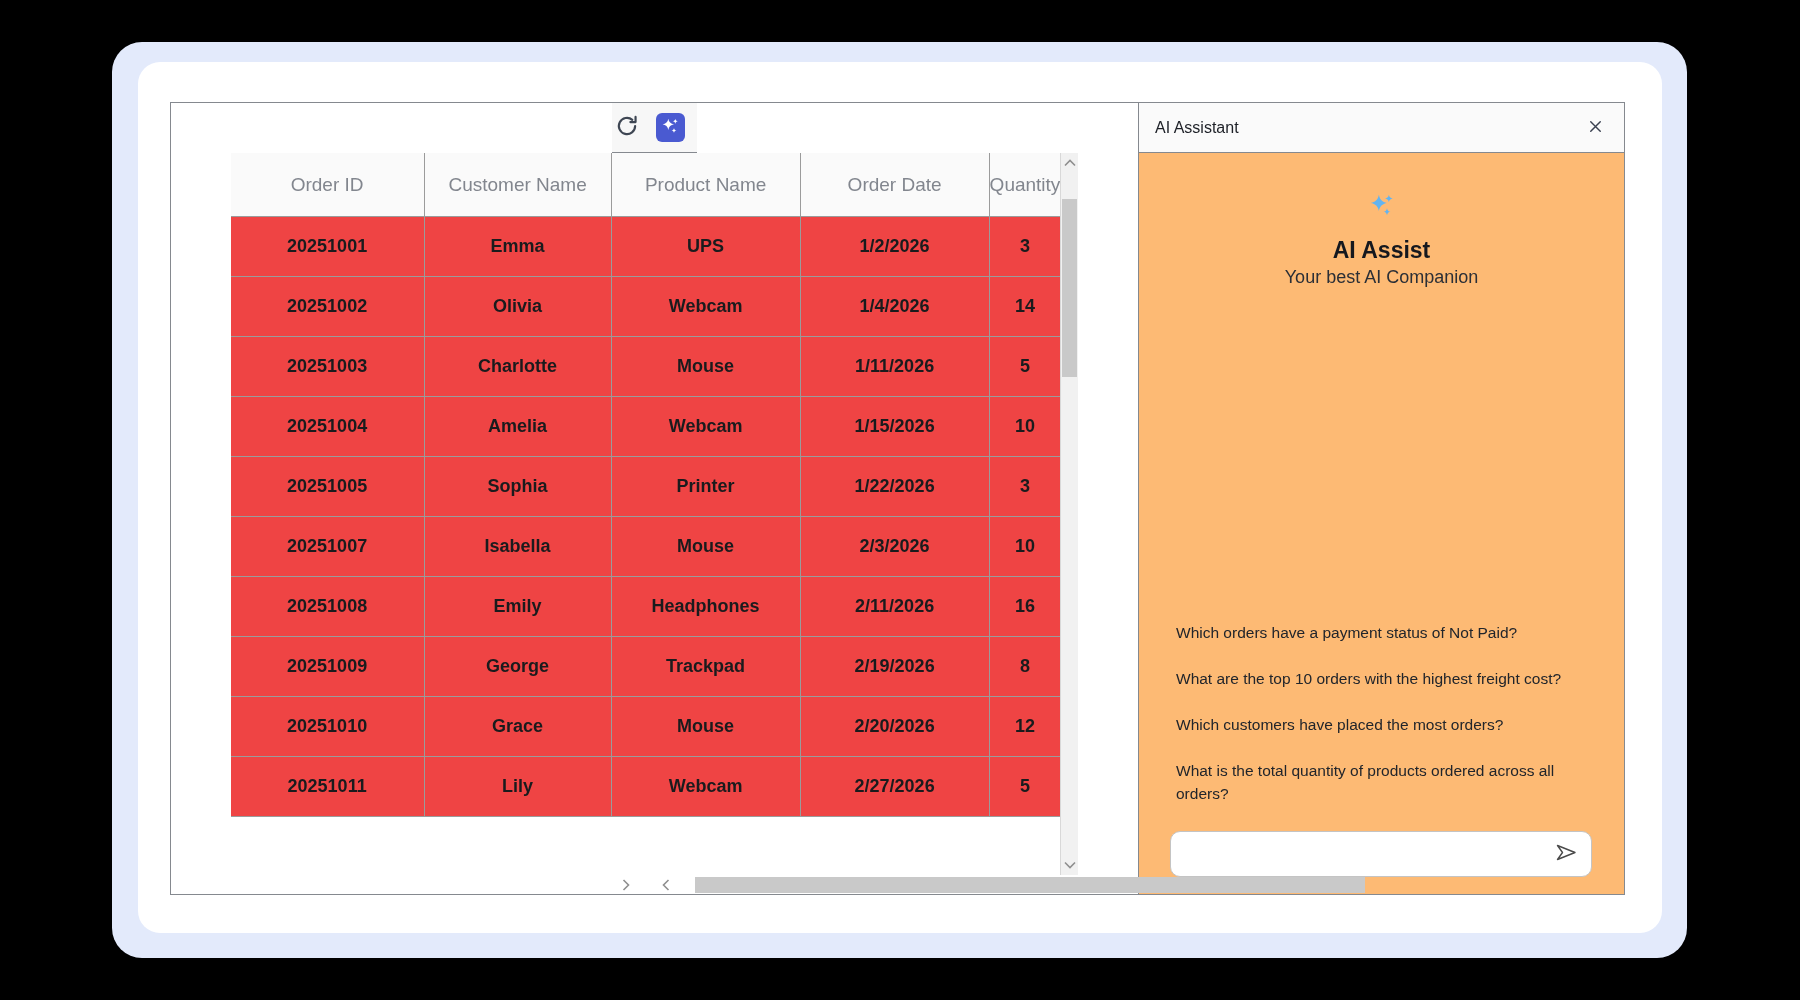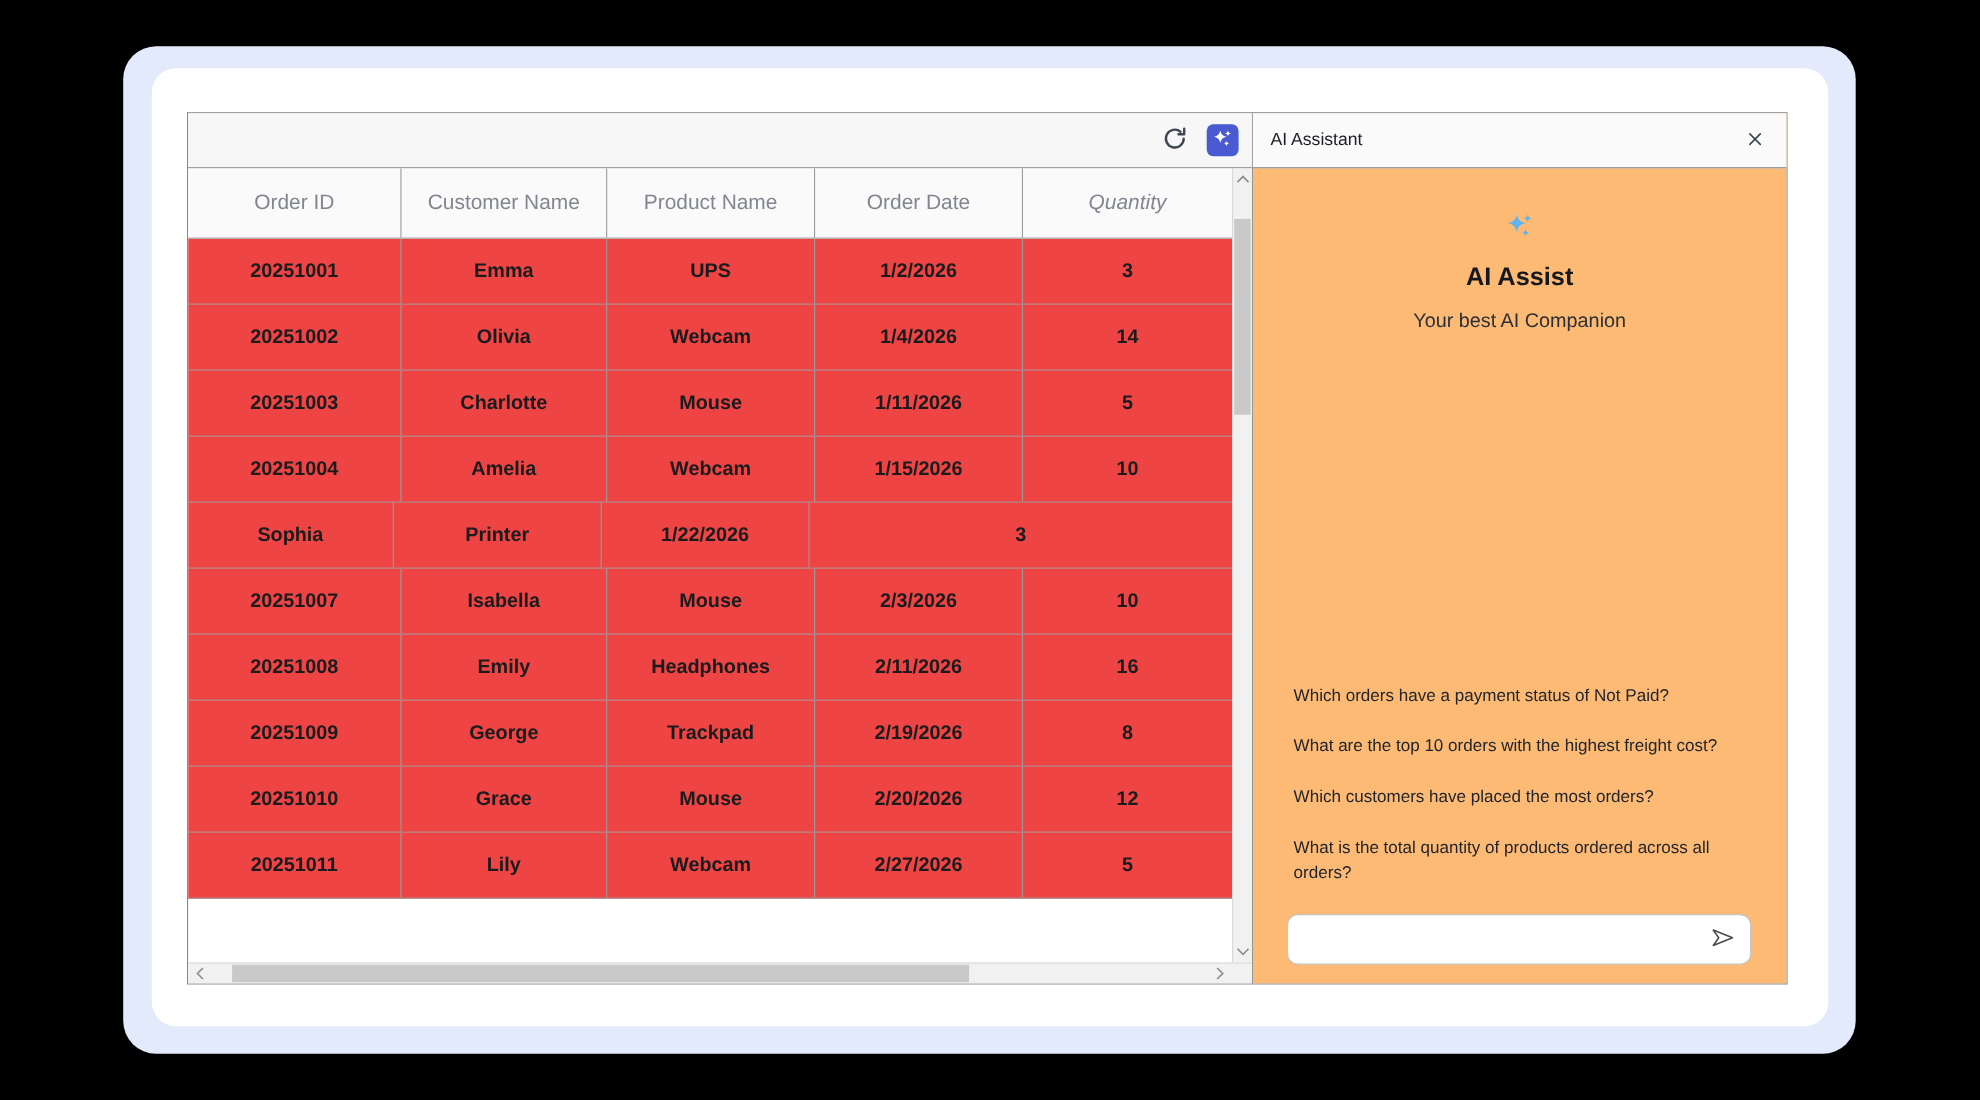--- a/index.html
+++ b/index.html
@@ -12,34 +12,34 @@
   .lavender-card::before { content:""; position:absolute; left:-12px; top:-7px; right:-3px; bottom:-7px;
                    background:#aab0ba; border-radius:34px; z-index:-1; }
   .white-card { position:absolute; left:26px; top:20px; width:1524px; height:871px;
                 background:#ffffff; border-radius:22px; }
 
   .content { position:absolute; left:32px; top:40px; width:1455px; height:793px;
              border:1px solid #85898f; display:flex; background:#fff; }
 
   
   .table-widget { width:968px; min-width:968px; border-right:1px solid #85898f;
-                  display:flex; flex-direction:column; }
+                  display:flex; flex-direction:column;align-items:center; }
   .toolbar { height:50px; min-height:50px; background:#f7f7f7; border-bottom:1px solid #85898f;
              display:flex; align-items:center; justify-content:flex-end; gap:14px; padding-right:12px; }
   .icon-btn { width:30px; height:30px; display:flex; align-items:center; justify-content:center;
               cursor:pointer; background:transparent; border:none; }
   .ai-toggle { width:29px; height:29px; border-radius:6px; background:#4a5ad1;
                display:flex; align-items:center; justify-content:center; border:none; cursor:pointer; }
 
   .grid-area { flex:1; display:flex; overflow:hidden; }
   .tbl { flex:1; display:flex; flex-direction:column; overflow:hidden; }
   .thead { height:64px; min-height:64px; display:flex; background:#fafafa; border-bottom:1px solid #9b9b9b; }
   .hcell { display:flex; align-items:center; justify-content:center;
            font-size:19px; color:#82868e; border-right:1px solid #9b9b9b; }
-  .hcell:last-child { border-right:none;font-style:italic; }
+  .hcell:last-child { border-right:none; }
   .tbody { flex:1; overflow:hidden; }
   .trow { height:60px; display:flex; border-bottom:1px solid #9b9b9b; background:#ef4444; }
   .cell { display:flex; align-items:center; justify-content:center;
           font-size:18px; font-weight:700; color:#1a1b1d; border-right:1px solid #9b9b9b; }
   .cell:last-child { border-right:none; }
   .c0 { width:194px; min-width:194px; } .c1 { width:187px; min-width:187px; }
   .c2 { width:189px; min-width:189px; } .c3 { width:189px; min-width:189px; }
   .c4 { flex:1; }
 
   .vscroll { width:18px; min-width:18px; background:#f1f1f1; border-left:1px solid #d8d8d8;
@@ -60,21 +60,21 @@
   .panel-header { height:50px; min-height:50px; background:#fafafa; border-bottom:1px solid #85898f;
                   display:flex; align-items:center; justify-content:space-between; padding:0 16px; }
   .panel-title { font-size:16px; color:#1c1f26; }
   .close-btn { background:none; border:none; cursor:pointer; width:26px; height:26px;
                display:flex; align-items:center; justify-content:center; }
 
   .panel-body { flex:1; position:relative; }
   .hero { position:absolute; top:38px; left:0; right:0; text-align:center; }
   .hero-icon { display:inline-block; }
   .hero-title { margin-top:12px; font-size:23px; font-weight:700; color:#15181e; }
-  .hero-subtitle { margin-top:16px; font-size:18px; color:#2b2f36; }
+  .hero-subtitle { margin-top:3px; font-size:18px; color:#2b2f36; }
 
   .suggestions { position:absolute; left:37px; top:468px; width:400px; }
   .suggestion { font-size:15.5px; line-height:23px; color:#21252b; margin-bottom:23px; cursor:pointer; }
 
   .input-row { position:absolute; left:31px; right:32px; bottom:17px; height:46px;
                border:1px solid #c4c4c4; border-radius:10px; display:flex; align-items:center;
                padding:0 10px 0 14px; background:#fff; }
   .chat-input { flex:1; border:none; outline:none; font-size:15px; color:#222;
                 font-family:"Liberation Sans","DejaVu Sans",sans-serif; background:transparent; }
   .send-btn { background:none; border:none; cursor:pointer; width:30px; height:30px;
@@ -146,20 +146,21 @@
 
                   <div class="trow">
                     <div class="cell c0">20251004</div>
                     <div class="cell c1">Amelia</div>
                     <div class="cell c2">Webcam</div>
                     <div class="cell c3">1/15/2026</div>
                     <div class="cell c4">10</div>
                   </div>
 
                   <div class="trow">
+                    <div class="cell c0">20251005</div>
                     <div class="cell c1">Sophia</div>
                     <div class="cell c2">Printer</div>
                     <div class="cell c3">1/22/2026</div>
                     <div class="cell c4">3</div>
                   </div>
 
 
                   <div class="trow">
                     <div class="cell c0">20251007</div>
                     <div class="cell c1">Isabella</div>

